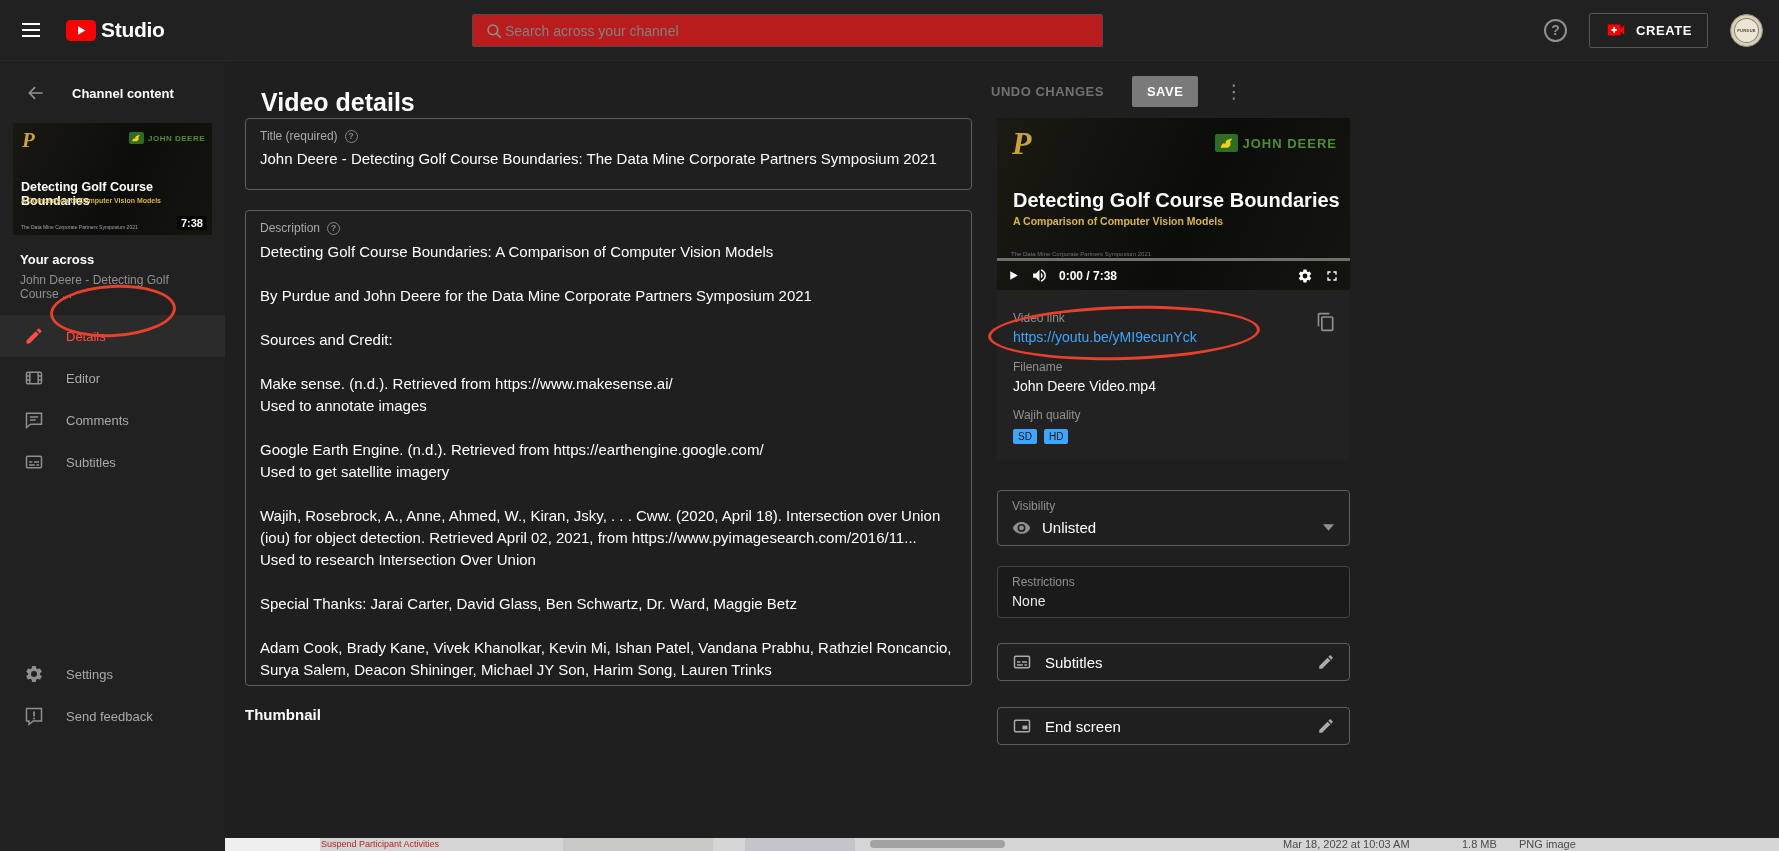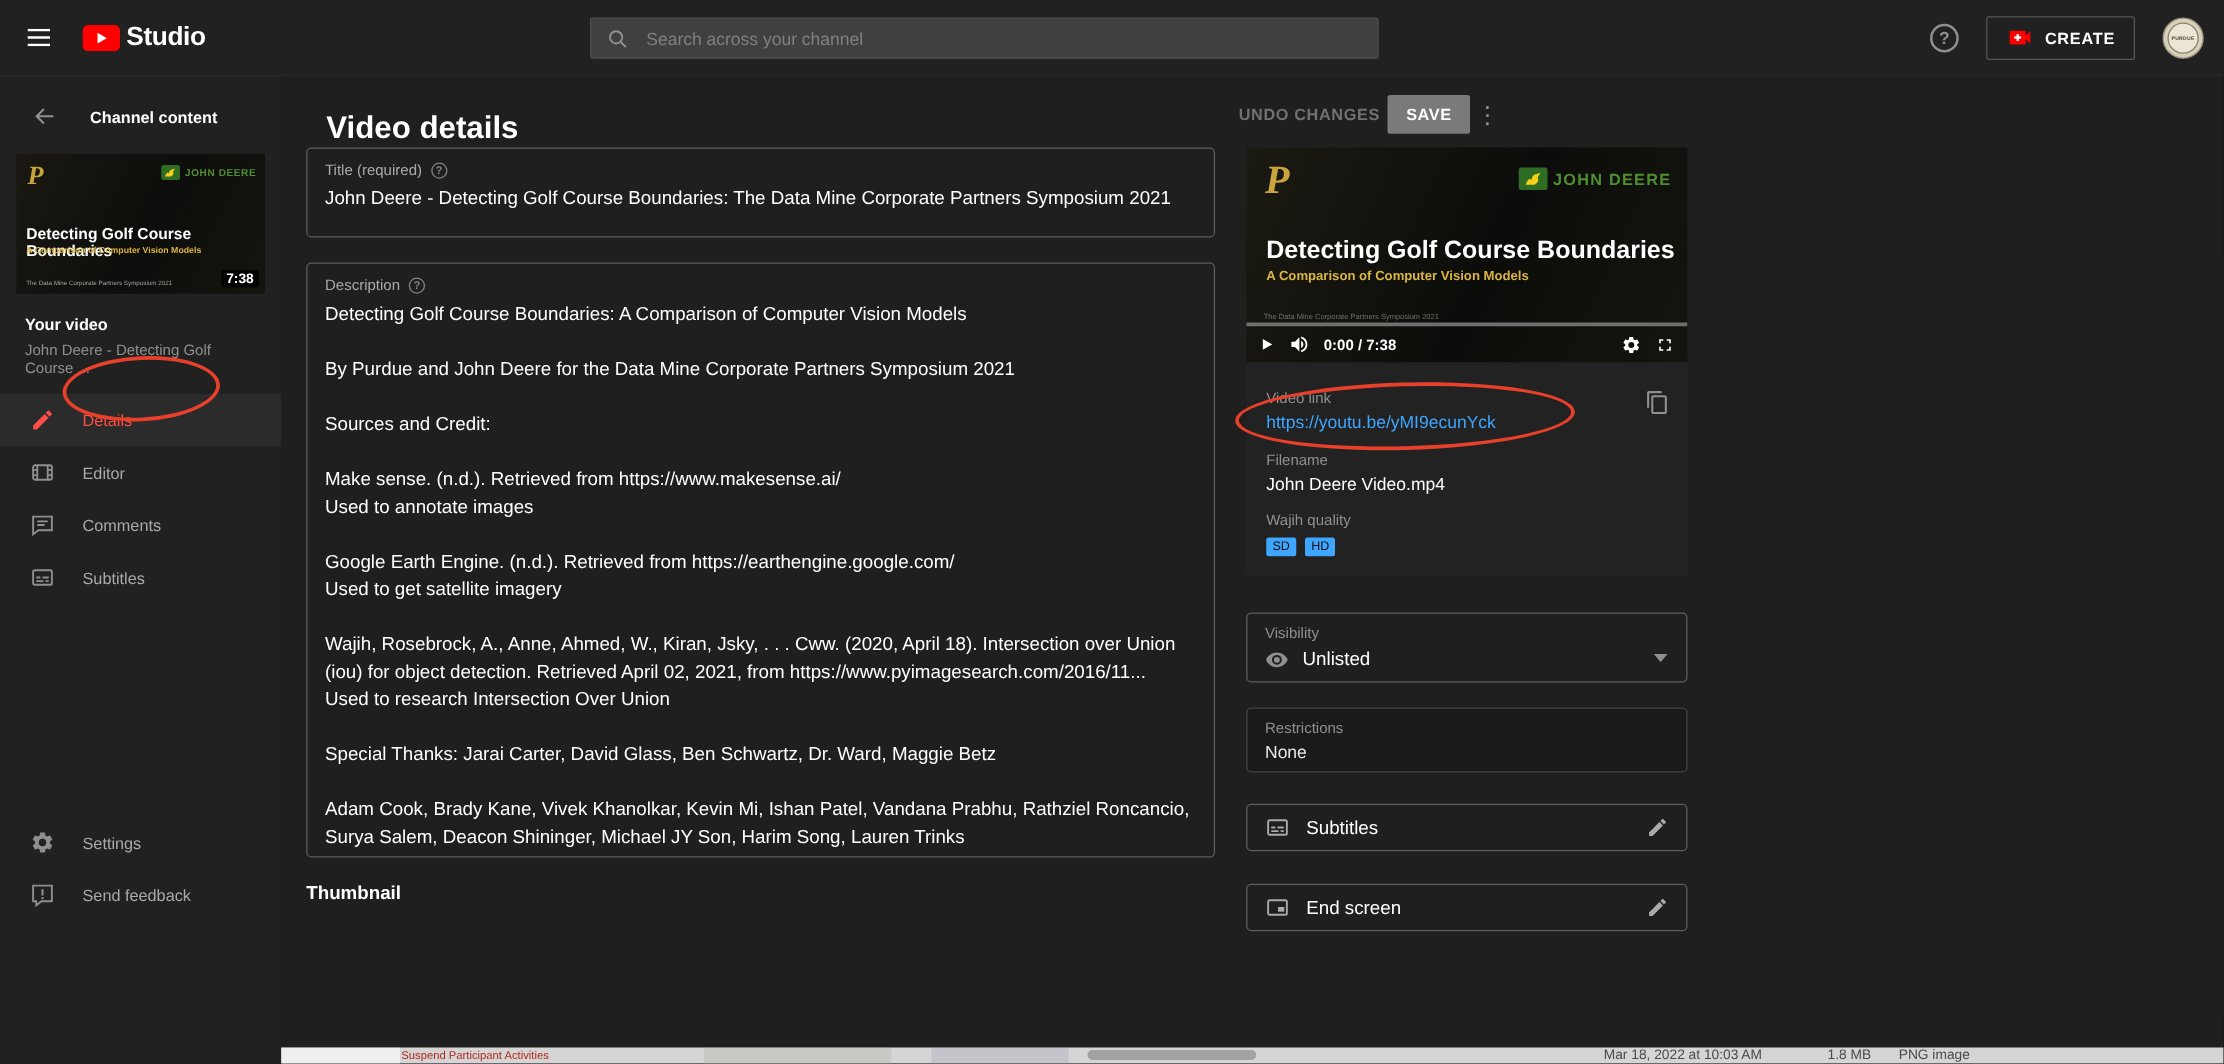--- a/index.html
+++ b/index.html
@@ -16,22 +16,22 @@
     position:absolute; left:0; top:0; width:1779px; height:60px;
     background:#212121; display:flex; align-items:center;
     padding:0 16px; z-index:20; box-shadow:0 1px 0 rgba(255,255,255,0.04);
   }
   .tb-left { display:flex; align-items:center; gap:20px; }
   .icon-btn { background:none; border:none; color:#fff; cursor:pointer; display:flex; align-items:center; padding:6px; }
   .logo { display:flex; align-items:center; gap:5px; cursor:pointer; }
   .logo-text { color:#fff; font-size:21px; font-weight:700; letter-spacing:-0.3px; }
   .tb-search {
     position:absolute; left:472px; top:14px; width:631px; height:33px;
-    border:1px solid #4d4d4d; border-radius:2px; background:#404040;
-    display:flex; align-items:center; gap:12px; padding:0 12px; color:#909090;
+    border:1px solid #4d4d4d; border-radius:2px; background:#b91c1c;
+    display:flex; align-items:center; padding:0 12px; color:#909090;
   }
   .tb-search input {
     flex:1; background:transparent; border:none; outline:none;
     color:#eee; font-size:14px;
   }
   .tb-search input::placeholder { color:#808080; }
   .tb-right { margin-left:auto; display:flex; align-items:center; gap:22px; }
   .help-btn {
     width:23px; height:23px; border-radius:50%; border:2px solid #8f8f8f;
     background:none; color:#8f8f8f; font-size:14px; font-weight:700;
@@ -84,21 +84,21 @@
     height:42px; display:flex; align-items:center; gap:22px; padding-left:24px;
     color:#aaa; font-size:13px; font-weight:500; cursor:pointer;
   }
   .nav-item svg { color:#8f8f8f; }
   .nav-item.selected { background:#2b2b2b; color:#ff4e45; }
   .nav-item.selected svg { color:#ff4e45; }
   .sidebar-bottom { position:absolute; left:0; top:593px; width:100%; }
 
   
   .page-title { position:absolute; left:245px; top:72px; font-size:25px; font-weight:700; z-index:6; }
-  .header-actions { position:absolute; left:985px; top:76px; display:flex; align-items:center; z-index:6; }
+  .header-actions { position:absolute; left:985px; top:76px; display:flex; align-items:center; gap:22px; z-index:6; }
   .undo-btn { background:none; border:none; color:#717171; font-size:13px; font-weight:600; letter-spacing:0.5px; cursor:pointer; }
   .save-btn { background:#7a7a7a; border:none; border-radius:2px; color:#fff; font-size:13px; font-weight:600; letter-spacing:0.5px; padding:8px 15px; cursor:pointer; }
   .kebab-btn { background:none; border:none; color:#909090; font-size:19px; cursor:pointer; padding:0 4px; }
 
   .field-card {
     position:absolute; left:245px; width:727px; border:1px solid #5e5e5e;
     border-radius:4px; padding:10px 14px; background:transparent; z-index:4;
   }
   .field-label-row { display:flex; align-items:center; gap:7px; }
   .field-label { font-size:12px; color:#aaa; }
@@ -249,21 +249,21 @@
         </span>
         <span class="jd-text">JOHN DEERE</span>
       </span>
       <div class="mini-title">Detecting Golf Course Boundaries</div>
       <div class="mini-sub">A Comparison of Computer Vision Models</div>
       <div class="mini-foot">The Data Mine Corporate Partners Symposium 2021</div>
       <span class="duration-badge">7:38</span>
     </div>
 
     <div class="your-video">
-      <div class="yv-label">Your video</div>
+      <div class="yv-label">Your across</div>
       <div class="yv-title">John Deere - Detecting Golf Course ...</div>
     </div>
 
     <nav class="nav">
       <div class="nav-item selected">
         <svg width="20" height="20" viewBox="0 0 24 24" fill="currentColor">
             <path d="M3 17.25V21h3.75L17.81 9.94l-3.75-3.75L3 17.25zM20.71 7.04c.39-.39.39-1.02 0-1.41l-2.34-2.34c-.39-.39-1.02-.39-1.41 0l-1.83 1.83 3.75 3.75 1.83-1.83z"></path>
           </svg>
         <span>Details</span>
       </div>

